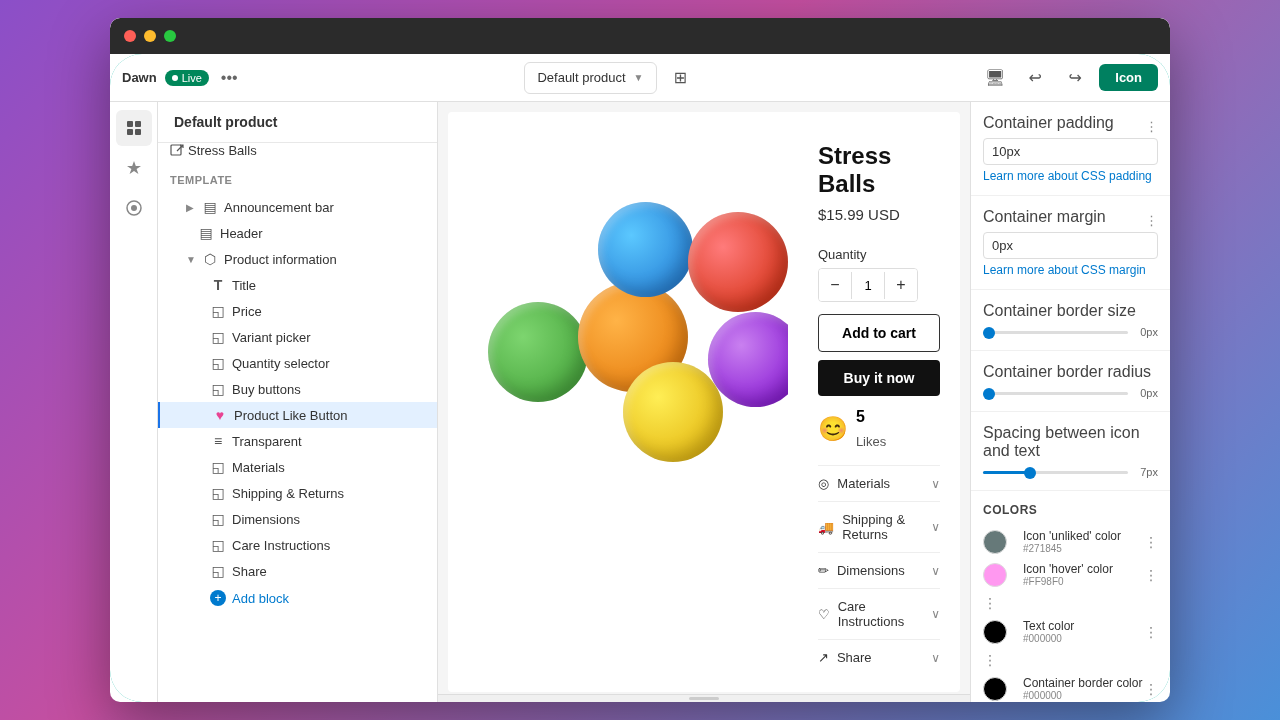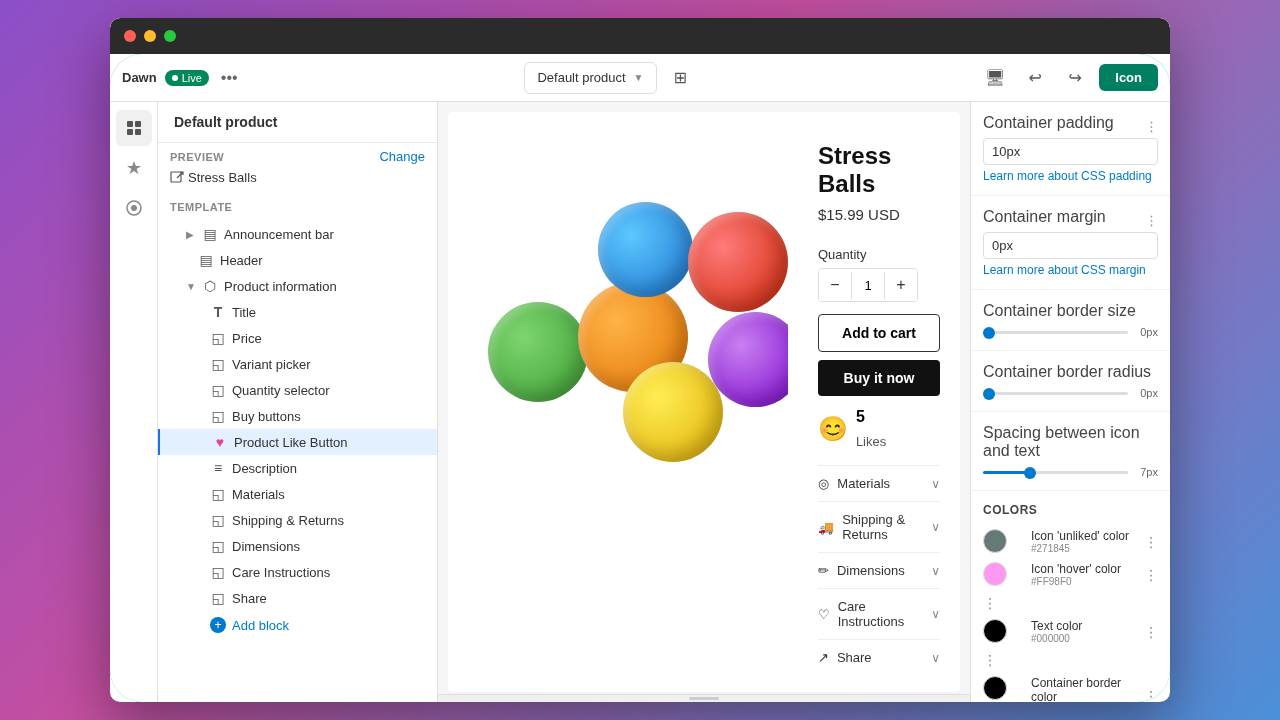--- a/index.html
+++ b/index.html
@@ -565,22 +565,22 @@
 
     .color-row {
       display: flex;
       align-items: center;
       justify-content: space-between;
       padding: 4px 0;
     }
 
     .color-swatch-label {
       display: flex;
-      align-items: flex-start;
-      gap: 24px;
+      align-items: center;
+      gap: 16px;
       font-size: 12px;
       color: #333;
       flex: 1;
     }
 
     .color-swatch {
       width: 24px;
       height: 24px;
       border-radius: 50%;
       border: 1px solid #ddd;
@@ -691,24 +691,20 @@
           <svg width="18" height="18" viewBox="0 0 18 18" fill="none">
               <circle cx="9" cy="9" r="7" stroke="#888" stroke-width="1.5"></circle>
               <circle cx="9" cy="9" r="3" fill="#888"></circle>
             </svg>
         </div>
       </div>
 
       <div class="panel">
         <div class="panel-header">Default product</div>
 
-        <div class="preview-row">
-          <span class="preview-label">PREVIEW</span>
-          <span class="preview-change">Change</span>
-        </div>
 
         <div class="stress-balls-preview">
           <svg width="14" height="14" viewBox="0 0 14 14" fill="none">
               <rect x="1" y="1" width="10" height="10" rx="1" stroke="#555" stroke-width="1.2"></rect>
               <path d="M7 7L13 1M10 1H13V4" stroke="#555" stroke-width="1.2"></path>
             </svg>
           <span>Stress Balls</span>
         </div>
 
         <div class="template-label">TEMPLATE</div>
@@ -757,21 +753,21 @@
             <span>Buy buttons</span>
           </div>
 
           <div class="tree-item indented3 tree-selected-highlight">
             <span class="tree-icon" style="color:#e84393;">♥</span>
             <span>Product Like Button</span>
           </div>
 
           <div class="tree-item indented3">
             <span class="tree-icon">≡</span>
-            <span>Description</span>
+            <span>Transparent</span>
           </div>
 
           <div class="tree-item indented3">
             <span class="tree-icon">◱</span>
             <span>Materials</span>
           </div>
 
           <div class="tree-item indented3">
             <span class="tree-icon">◱</span>
             <span>Shipping &amp; Returns</span>

